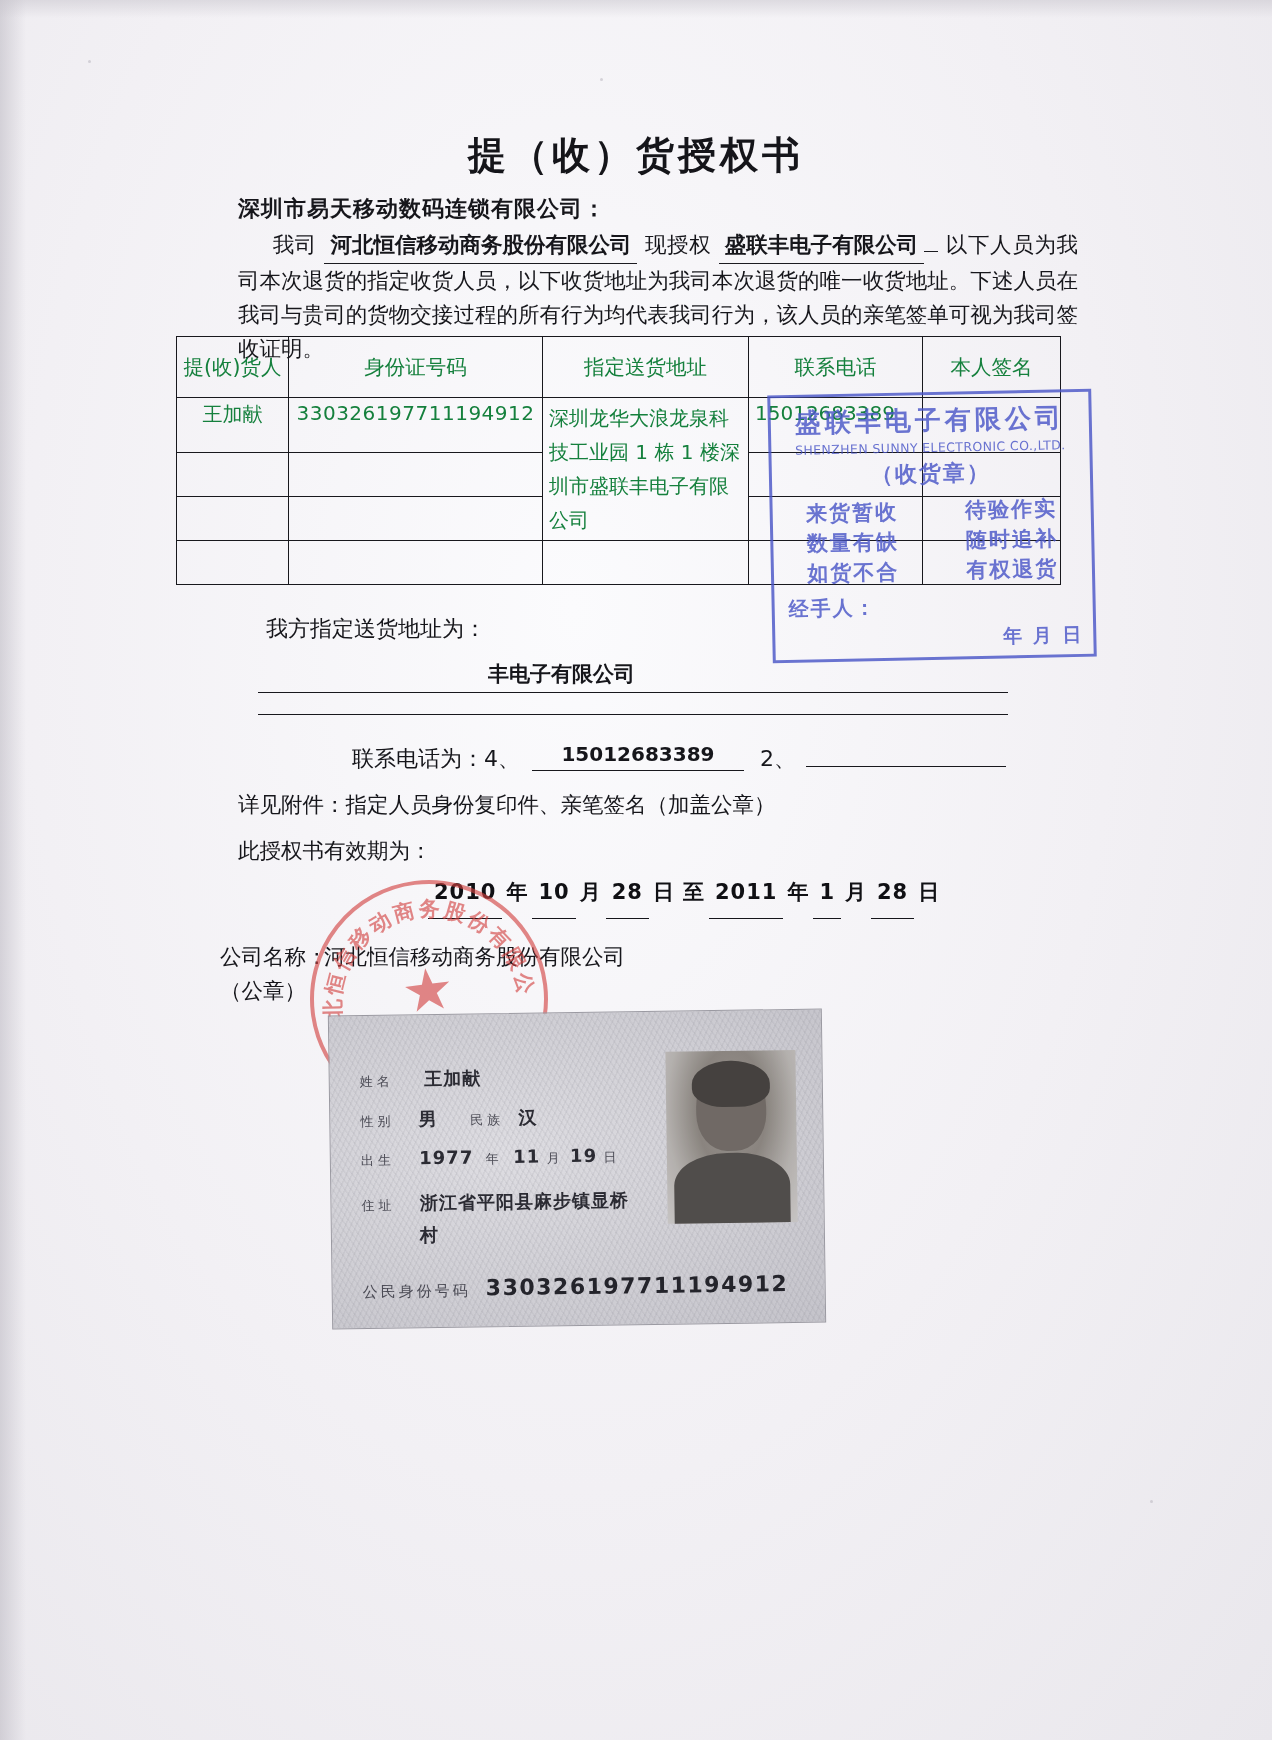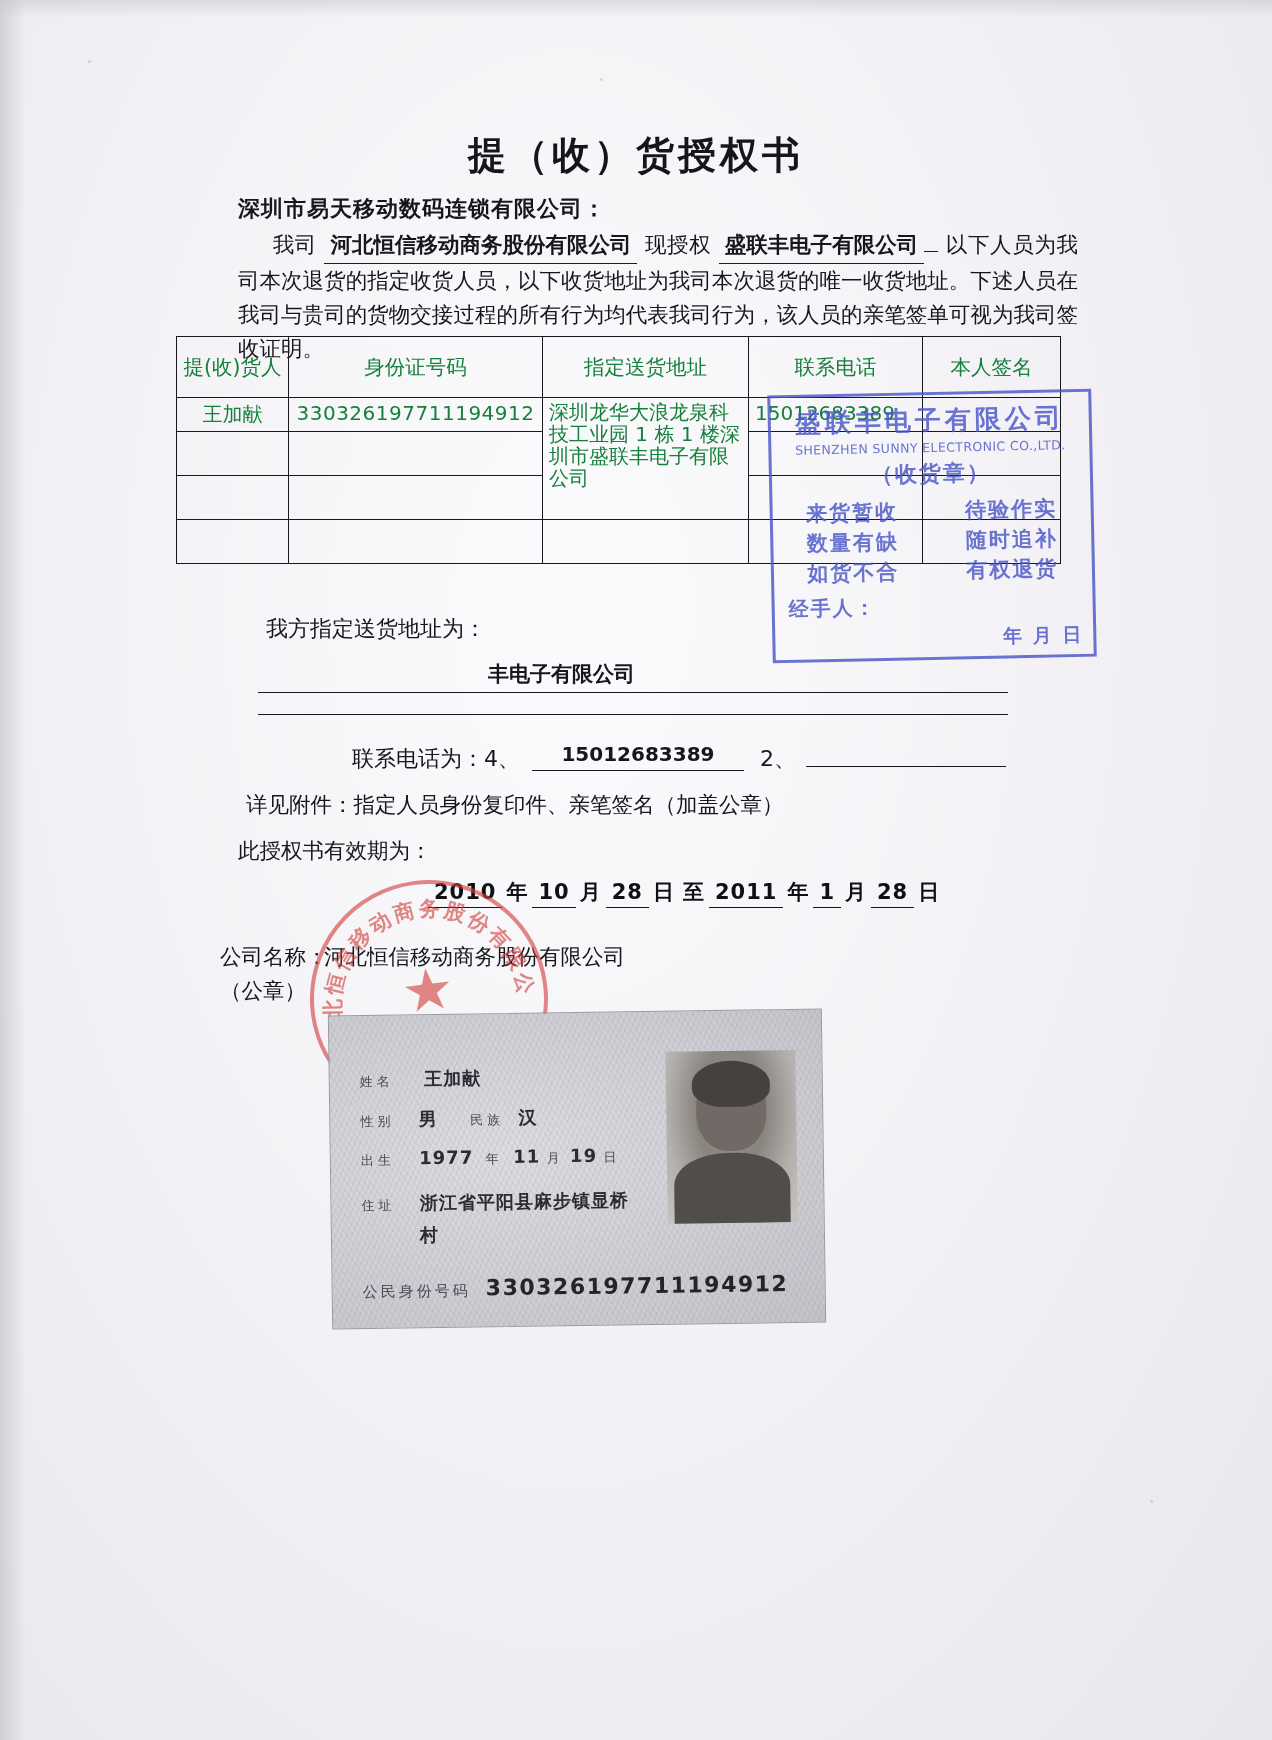--- a/index.html
+++ b/index.html
@@ -119,21 +119,21 @@
     vertical-align: middle;
   }
   .col-a { width: 112px; }
   .col-b { width: 254px; }
   .col-c { width: 206px; }
   .col-d { width: 174px; }
   .col-e { width: 138px; }
 
   td.c-name { text-align: center; font-size: 20.5px; padding-top: 8px; }
   td.c-id   { text-align: center; font-size: 23px; letter-spacing: .5px; padding-top: 8px; }
-  td.c-addr { font-size: 20.5px; line-height: 22px; }
+  td.c-addr { font-size: 20.5px; line-height: 34px; }
   td.c-tel  { font-size: 17px; padding-top: 8px; text-align: left; }
   .row-blank td { height: 37px; }
 
   
   .ship-label {
     position: absolute;
     left: 258px;
     top: 614px;
     font-size: 22px;
     font-family: "DejaVu Sans", sans-serif;
@@ -204,21 +204,21 @@
     position: absolute;
     left: 806px;
     top: 742px;
     width: 200px;
     border-bottom: 1.6px solid #18181d;
     height: 24px;
   }
 
   .note-attach {
     position: absolute;
-    left: 246px;
+    left: 238px;
     top: 790px;
     font-size: 21.5px;
     color: #16161b;
   }
   .valid-label {
     position: absolute;
     left: 238px;
     top: 836px;
     font-size: 21.5px;
     color: #16161b;
@@ -228,21 +228,21 @@
     position: absolute;
     left: 428px;
     top: 878px;
     font-size: 21px;
     color: #101014;
     font-weight: bold;
     letter-spacing: 1px;
   }
   .date-row .u {
     border-bottom: 1.6px solid #15151a;
-    padding: 0 6px 3px 6px;
+    padding: 0 6px 14px 6px;
     display: inline-block;
   }
   .date-row .plain { font-weight: bold; padding: 0 4px; }
 
   .company-label {
     position: absolute;
     left: 220px;
     top: 942px;
     font-size: 21.5px;
     color: #16161b;

